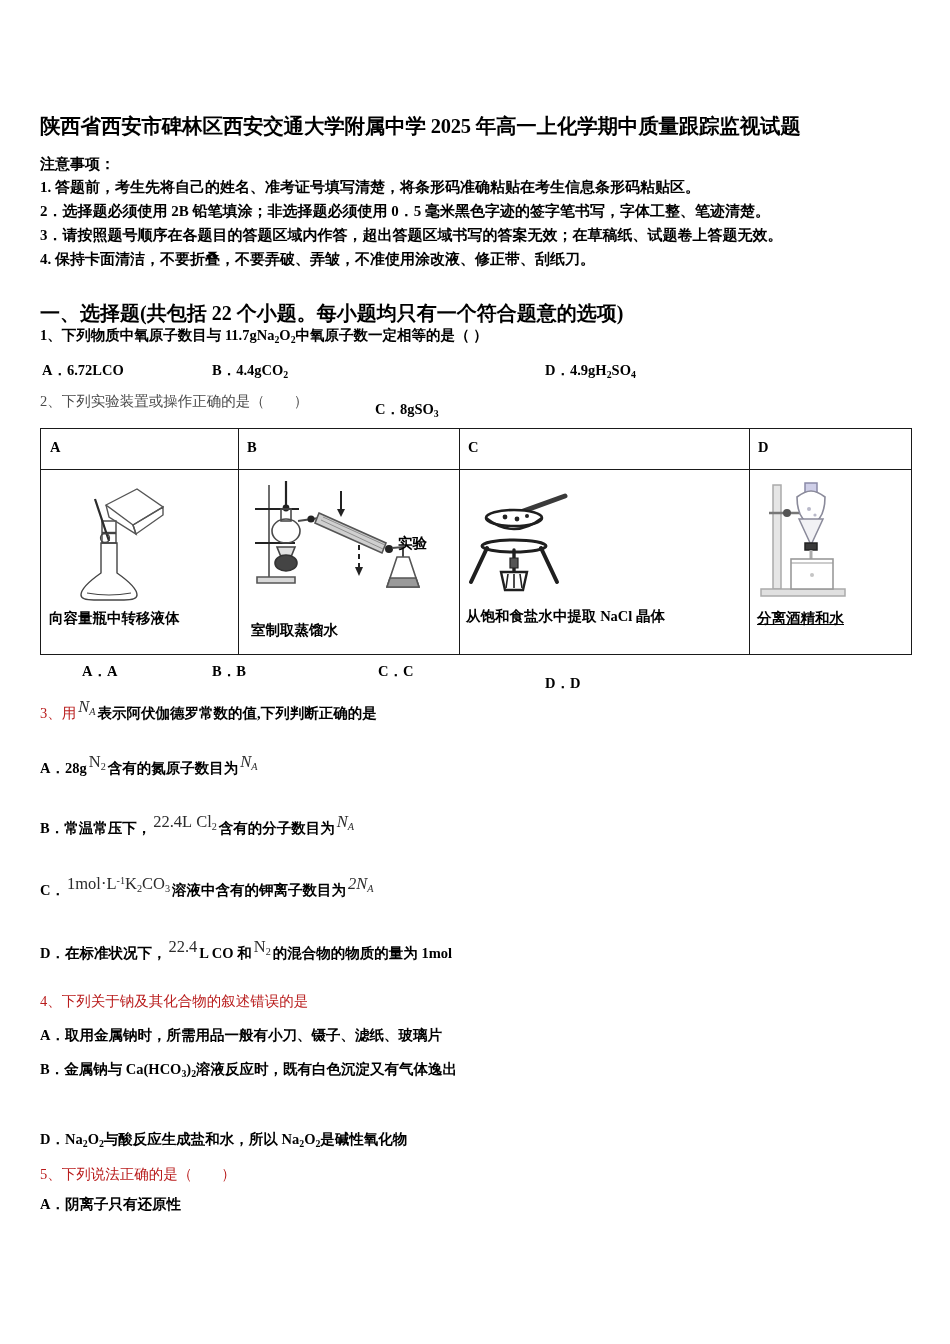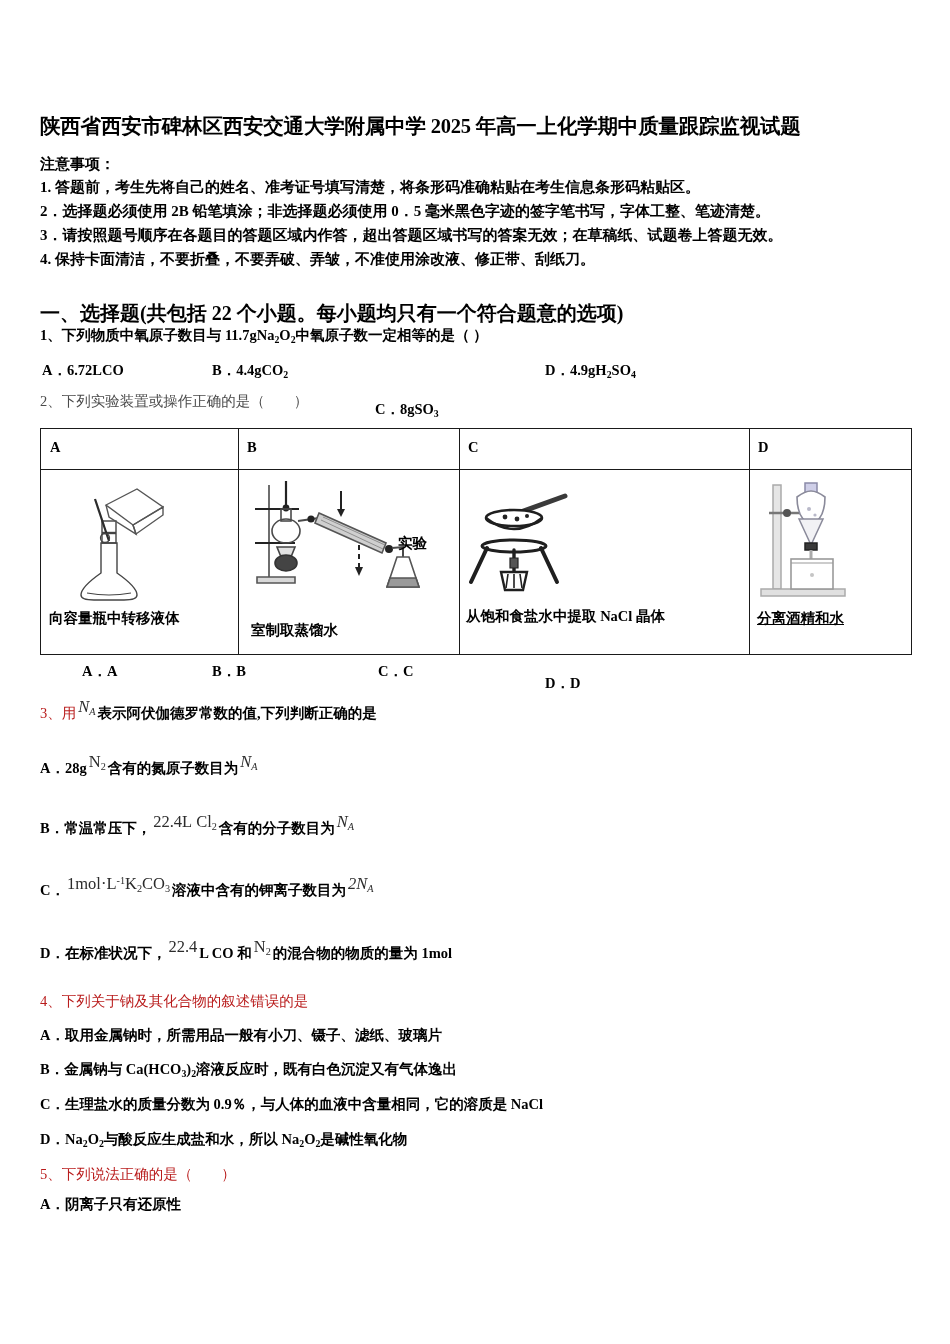--- a/index.html
+++ b/index.html
@@ -365,20 +365,19 @@
   <div class="opt q3c"><span>C．</span><span class="mt"><span>1mol·L</span><sup>-1</sup><span>K</span><sub>2</sub><span>CO</span><sub>3</sub></span><span>溶液中含有的钾离子数目为</span><span class="mt ital"><span>2N</span><sub>A</sub></span></div>
 
   <div class="opt q3d"><span>D．</span><span>在标准状况下，</span><span class="mt">22.4</span><span>L CO 和</span><span class="mt"><span>N</span><sub>2</sub></span><span>的混合物的物质的量为 1mol</span></div>
 
   <div class="qtext q4"><span class="qnum-light">4、下列关于钠及其化合物的叙述错误的是</span></div>
 
   <div class="opt q4a"><span>A．</span><span>取用金属钠时，所需用品一般有小刀、镊子、滤纸、玻璃片</span></div>
 
   <div class="opt q4b"><span>B．</span><span>金属钠与 Ca(HCO</span><sub>3</sub><span>)</span><sub>2</sub><span>溶液反应时，既有白色沉淀又有气体逸出</span></div>
 
-  <div class="opt q4c"><span>C．</span><span>生理盐水的质量分数为 0.9％，与人体的血液中含量相同，它的溶质是 NaCl</span></div>
 
   <div class="opt q4d"><span>D．</span><span>Na</span><sub>2</sub><span>O</span><sub>2</sub><span>与酸反应生成盐和水，所以 Na</span><sub>2</sub><span>O</span><sub>2</sub><span>是碱性氧化物</span></div>
 
   <div class="qtext q5"><span class="qnum-light">5、下列说法正确的是（　　）</span></div>
   <div class="opt q5a"><span>A．</span><span>阴离子只有还原性</span></div>
 
 </div>
 
 </body></html>

